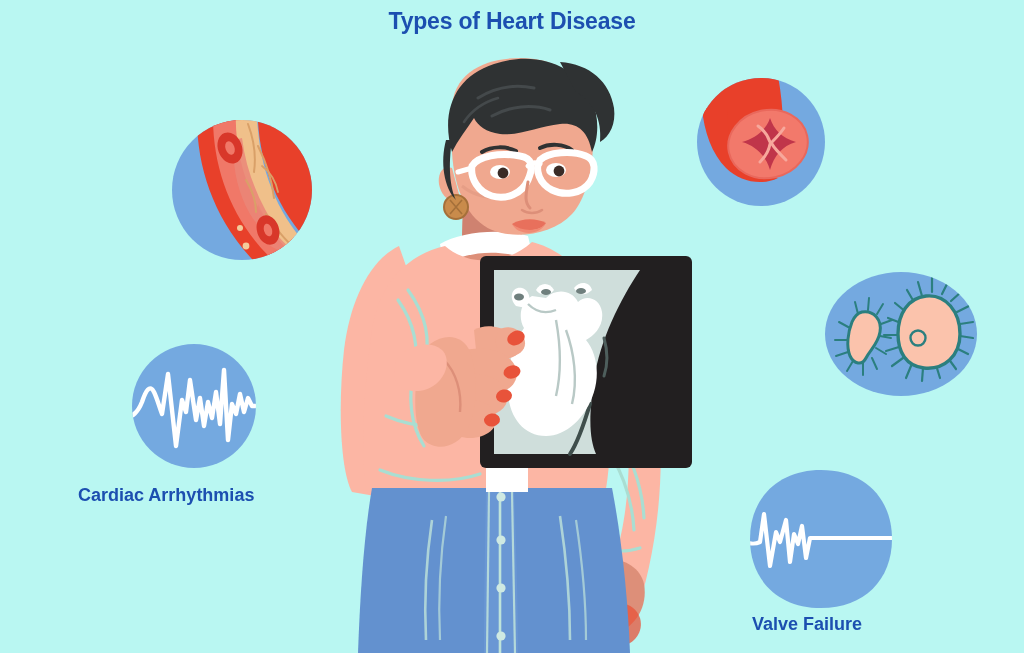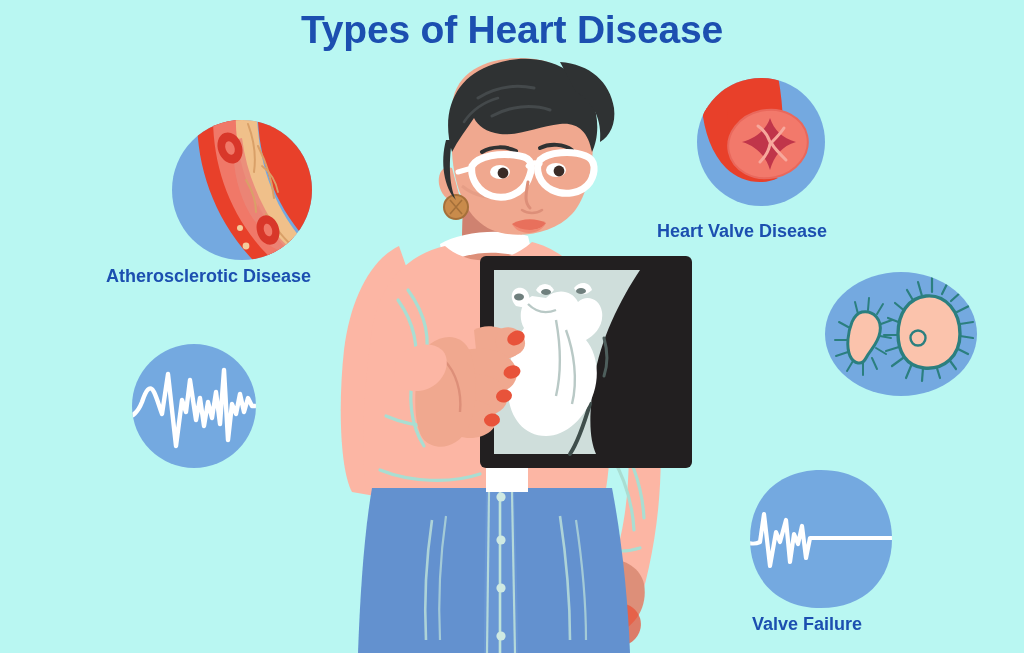--- a/index.html
+++ b/index.html
@@ -8,21 +8,21 @@
     background:#b9f7f2;
     font-family:"Liberation Sans", sans-serif;
     overflow:hidden;
     position:relative;
   }
   #stage{position:absolute;inset:0;width:1024px;height:653px;overflow:hidden;}
 
   .title{
     position:absolute;left:0;top:8px;width:1024px;
     text-align:center;
-    font-size:39px;font-weight:bold;
+    font-size:23px;font-weight:bold;
     color:#1c4fb0;
     letter-spacing:-0.2px;
     white-space:nowrap;
   }
 
   .label{
     position:absolute;
     font-size:18px;font-weight:bold;
     color:#1c4fb0;
     white-space:nowrap;
@@ -212,38 +212,38 @@
 
         <ellipse cx="68" cy="30" rx="12" ry="16" transform="rotate(-20 68 30)" fill="#d8372a"></ellipse>
         <ellipse cx="68" cy="30" rx="4.5" ry="7" transform="rotate(-20 68 30)" fill="#f07868"></ellipse>
         <ellipse cx="106" cy="112" rx="11" ry="15" transform="rotate(-18 106 112)" fill="#d8372a"></ellipse>
         <ellipse cx="106" cy="112" rx="4" ry="6.5" transform="rotate(-18 106 112)" fill="#f07868"></ellipse>
         <circle cx="84" cy="128" r="3.4" fill="#f3cb9b"></circle>
         <circle cx="78" cy="110" r="3" fill="#f3cb9b"></circle>
       </g>
     </svg>
   </div>
-  <div class="label lbl-athero">Atherosclerotic Disease</div>
 
   <div class="icon-wrap" style="left:126px;top:340px;">
     <svg width="136" height="132" viewBox="0 0 136 132">
       <defs>
         <clipPath id="clipArr">
             <circle cx="68" cy="66" r="62"></circle>
           </clipPath>
       </defs>
       <circle cx="68" cy="66" r="62" fill="#74a9e0"></circle>
       <g clip-path="url(#clipArr)">
         <path d="M0 76 C6 78 12 72 16 62 C20 50 24 44 28 52 C31 58 33 66 36 74
                  L42 34 L50 106 L56 60 L60 72 L64 40 L70 80 L74 58 L78 86
                  L82 62 L86 78 L90 52 L94 84 L98 30 L102 100 L106 64 L110 74
                  L114 54 L118 72 L122 58 L126 66 L136 66" fill="none" stroke="#ffffff" stroke-width="4.4" stroke-linecap="round" stroke-linejoin="round"></path>
       </g>
     </svg>
   </div>
+  <div class="label lbl-arr">Cardiac Arrhythmias</div>
 
   <div class="icon-wrap" style="left:686px;top:76px;">
     <svg width="150" height="138" viewBox="0 0 150 138">
       <defs>
         <clipPath id="clipValve">
             <circle cx="75" cy="66" r="64"></circle>
           </clipPath>
       </defs>
       <circle cx="75" cy="66" r="64" fill="#74a9e0"></circle>
       <g clip-path="url(#clipValve)">
@@ -259,21 +259,20 @@
         <path d="M84 42 C88 54 96 62 110 66 C96 70 88 80 84 94
                  C80 80 70 70 56 66 C70 62 80 54 84 42 Z" fill="#c0354a"></path>
 
         <path d="M72 50 C78 54 82 60 84 66" fill="none" stroke="#f7a89c" stroke-width="3" stroke-linecap="round"></path>
         <path d="M98 52 C94 58 90 62 86 66" fill="none" stroke="#f7a89c" stroke-width="3" stroke-linecap="round"></path>
         <path d="M74 86 C80 80 83 74 84 68" fill="none" stroke="#f7a89c" stroke-width="3" stroke-linecap="round"></path>
         <path d="M100 84 C94 78 88 72 86 68" fill="none" stroke="#f7a89c" stroke-width="3" stroke-linecap="round"></path>
       </g>
     </svg>
   </div>
-  <div class="label lbl-valve">Heart Valve Disease</div>
 
   <div class="icon-wrap" style="left:822px;top:268px;">
     <svg width="158" height="132" viewBox="0 0 158 132">
       <defs>
         <clipPath id="clipBac">
             <ellipse cx="79" cy="66" rx="76" ry="62"></ellipse>
           </clipPath>
       </defs>
       <ellipse cx="79" cy="66" rx="76" ry="62" fill="#74a9e0"></ellipse>
       <g clip-path="url(#clipBac)">

